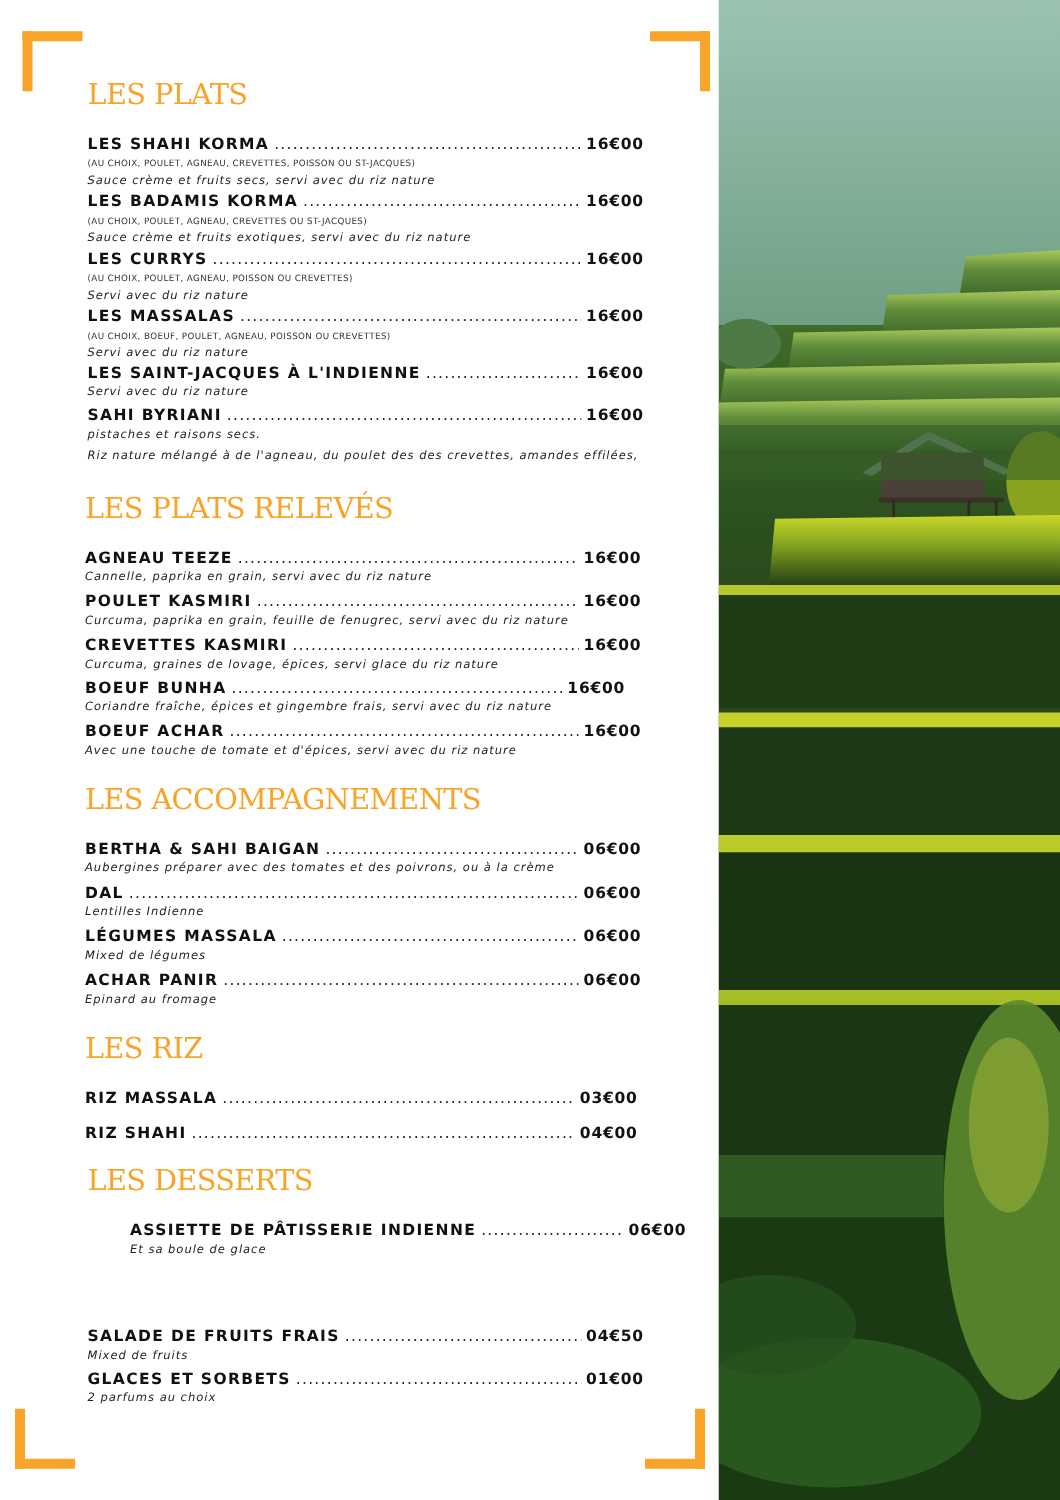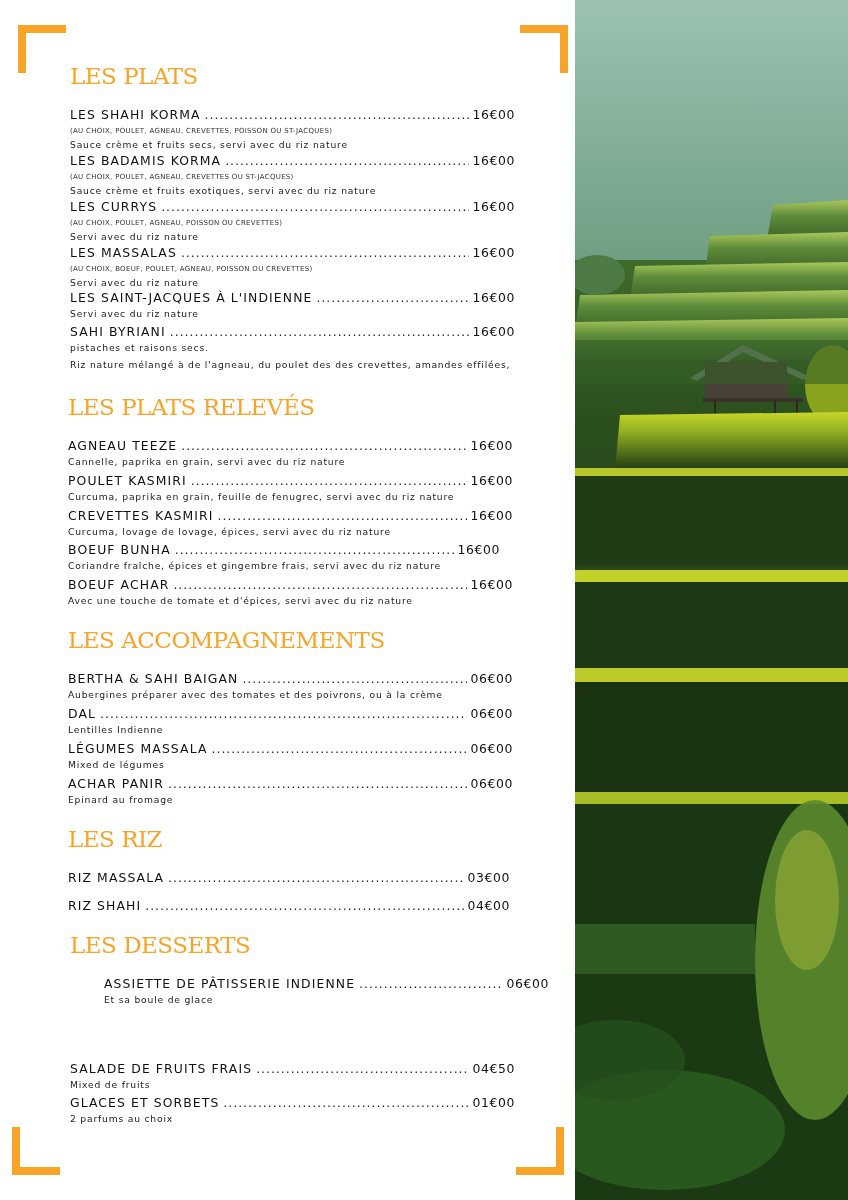--- a/index.html
+++ b/index.html
@@ -8,28 +8,28 @@
   .page { position:absolute; left:0; top:0; width:497px; height:1200px; background:#fff; }
   .bracket { position:absolute; width:40px; height:40px; border-color:#F7A428; border-style:solid; border-width:0; }
   .tl { left:18px; top:25px; border-top-width:8px; border-left-width:8px; }
   .tr { left:520px; top:25px; border-top-width:8px; border-right-width:8px; }
   .bl { left:12px; top:1127px; border-bottom-width:8px; border-left-width:8px; }
   .br { left:516px; top:1127px; border-bottom-width:8px; border-right-width:8px; }
 
   .section-title { position:absolute; font-family:"DejaVu Serif", serif; color:#F7A428;
        font-size:23px; letter-spacing:-0.5px; font-weight:normal; white-space:nowrap; }
   .item { position:absolute; width:445px; }
-  .row { display:flex; align-items:baseline; font-size:12.4px; font-weight:normal; letter-spacing:1.1px;
+  .row { display:flex; align-items:baseline; font-size:12.4px; font-weight:bold; letter-spacing:1.1px;
          color:#111; line-height:15px; white-space:nowrap; }
   .row .name { flex:0 0 auto; }
   .row .dots { flex:1 1 auto; overflow:hidden; margin:0 4px; font-weight:normal; letter-spacing:1px; color:#222; }
   .row .dots::before { content:"..........................................................................................................................................................................................................."; }
   .row .price { flex:0 0 auto; letter-spacing:0.6px; }
   .opts { font-size:7px; letter-spacing:0.3px; color:#333; line-height:10px; margin-top:4px; white-space:nowrap; }
-  .desc { font-size:9.2px; letter-spacing:0.8px; color:#222; line-height:17px; }
+  .desc { font-size:9.2px; font-style:italic; letter-spacing:0.8px; color:#222; line-height:17px; }
 
   .photo { position:absolute; left:575px; top:0; width:273px; height:1200px; overflow:hidden;
      background: linear-gradient(180deg, #8fb9a6 0%, #84b29c 12%, #79a98f 17%, #4f7a3c 19%, #3e6a2a 22%, #2c4f1e 35%, #223f16 60%, #1c3512 75%, #1a3412 90%, #163010 100%); }
 </style>
 </head>
 <body>
 
 <div class="page">
   <div class="bracket tl"></div>
   <div class="bracket tr"></div>
@@ -109,21 +109,21 @@
         <span class="price">16€00</span>
       </div>
     <div class="desc">Curcuma, paprika en grain, feuille de fenugrec, servi avec du riz nature</div>
   </div>
   <div class="item" style="left:68px;top:508px;">
     <div class="row">
         <span class="name">CREVETTES KASMIRI</span>
         <span class="dots"></span>
         <span class="price">16€00</span>
       </div>
-    <div class="desc">Curcuma, lovage de lovage, épices, servi avec du riz nature</div>
+    <div class="desc">Curcuma, graines de lovage, épices, servi glace du riz nature</div>
   </div>
   <div class="item" style="left:68px;top:542px;width:432px;">
     <div class="row">
         <span class="name">BOEUF BUNHA</span>
         <span class="dots"></span>
         <span class="price">16€00</span>
       </div>
     <div class="desc">Coriandre fraîche, épices et gingembre frais, servi avec du riz nature</div>
   </div>
   <div class="item" style="left:68px;top:577px;">

